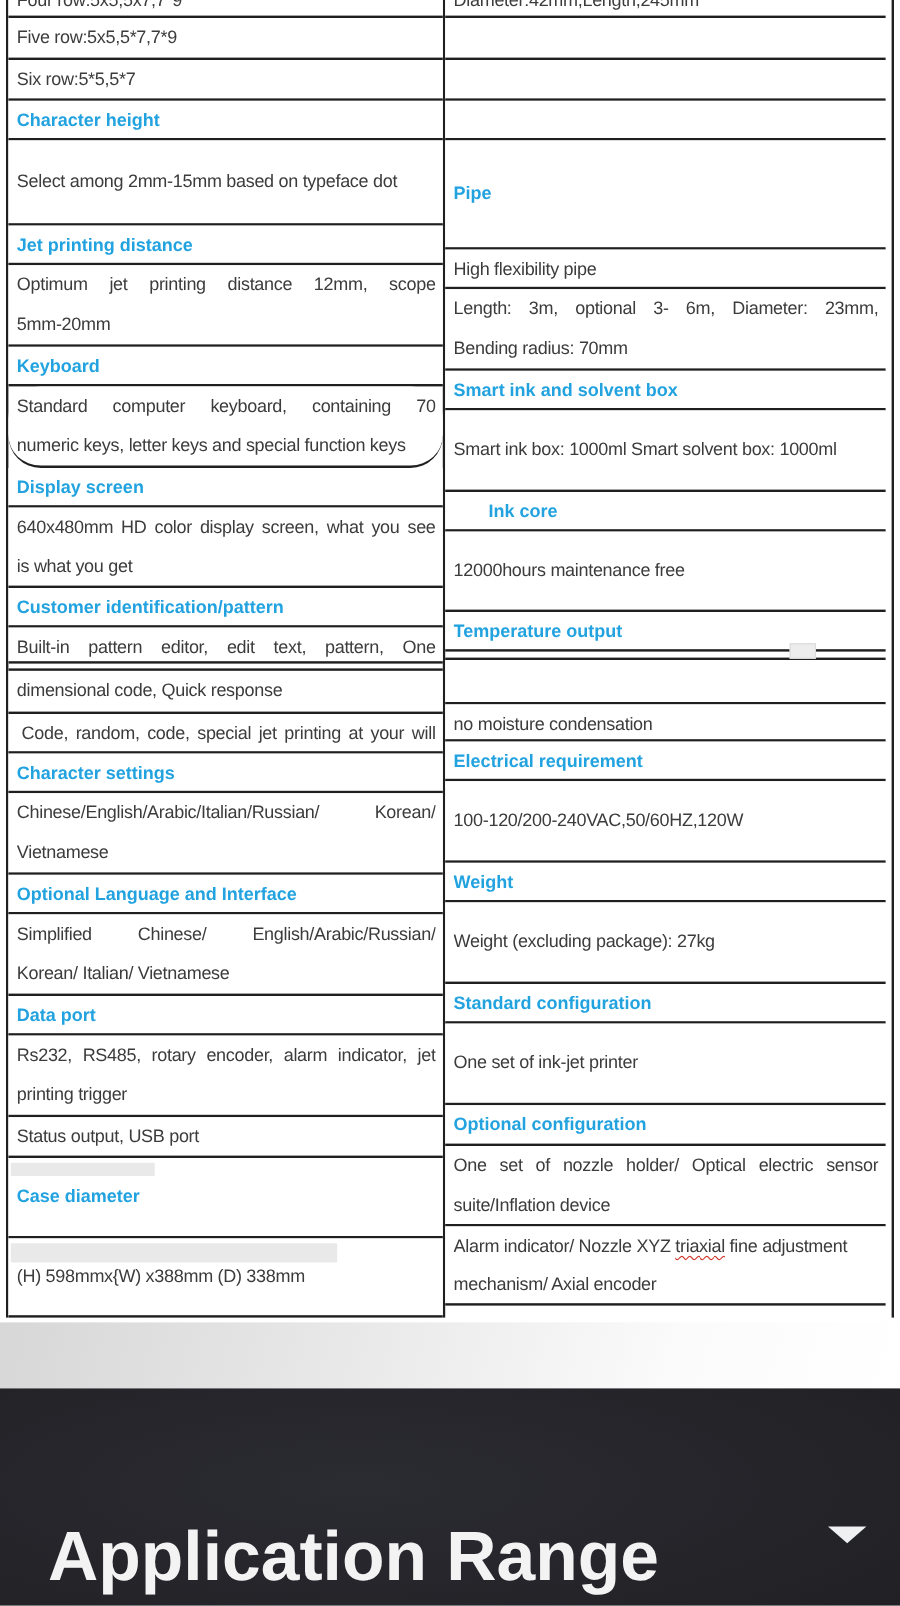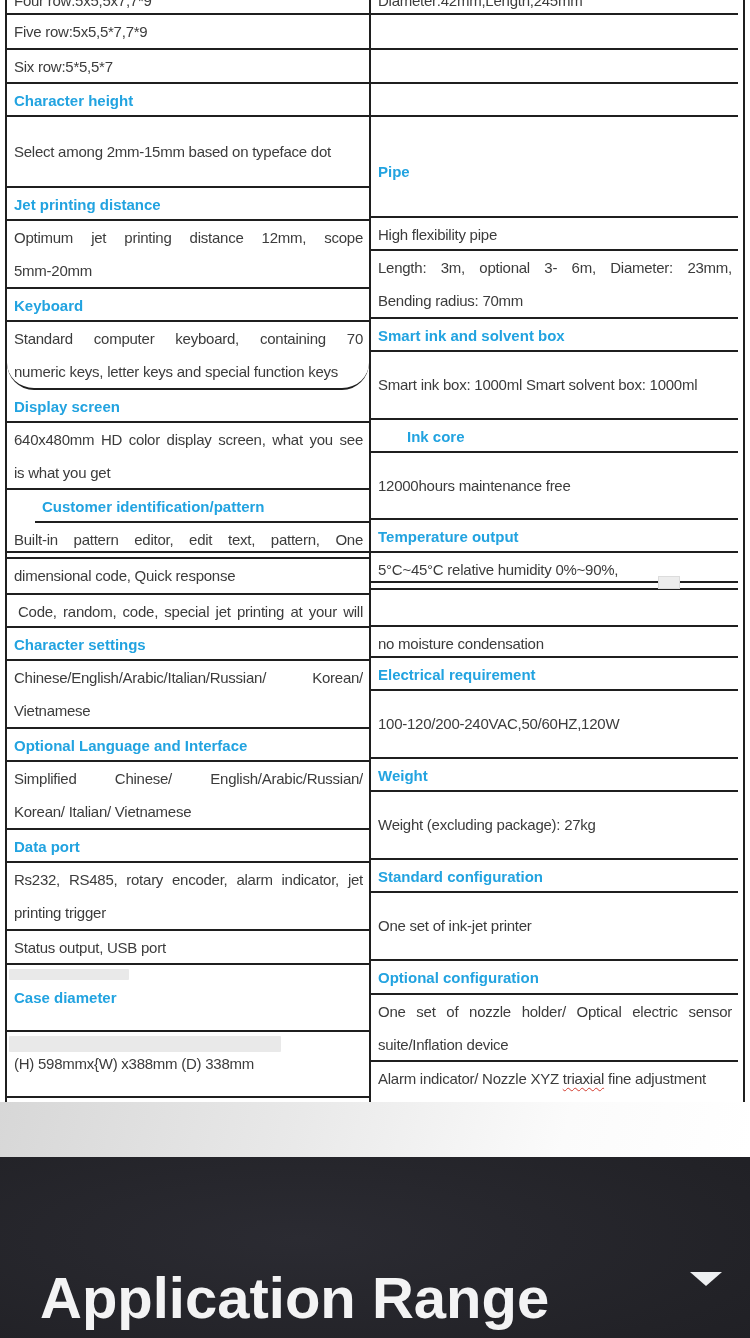--- a/index.html
+++ b/index.html
@@ -109,21 +109,21 @@
         <div class="line">Standard computer keyboard, containing 70</div>
         <div class="line">numeric keys, letter keys and special function keys</div>
       </div>
       <div class="cell header" style="height: 33px;">
         <div class="line">Display screen</div>
       </div>
       <div class="cell text justify" style="height: 67px;">
         <div class="line">640x480mm HD color display screen, what you see</div>
         <div class="line">is what you get</div>
       </div>
-      <div class="cell header" style="height: 33px; margin-left: 28px;">
+      <div class="cell header" style="height: 33px;">
         <div class="line">Customer identification/pattern</div>
       </div>
       <div class="cell text jll" style="height: 30px;">
         <div class="line">Built-in pattern editor, edit text, pattern, One</div>
       </div>
       <div class="cell text bt" style="height: 38px; margin-top: 4px;">
         <div class="line">dimensional code, Quick response</div>
       </div>
       <div class="cell text jll" style="height: 33px; padding-left: 11px;">
         <div class="line">Code, random, code, special jet printing at your will</div>
@@ -161,21 +161,21 @@
         <div class="line">(H) 598mmx{W) x388mm (D) 338mm</div>
       </div>
     </div>
   <div class="col right">
       <div class="cell cut" style="height: 15px;">
         <div class="line">Diameter:42mm,Length,245mm</div>
       </div>
       <div class="cell empty" style="height: 35px;"></div>
       <div class="cell empty" style="height: 34px;"></div>
       <div class="cell empty" style="height: 33px;"></div>
-      <div class="cell header" style="height: 91px; margin-top: 10px;">
+      <div class="cell header" style="height: 91px;">
         <div class="line">Pipe</div>
       </div>
       <div class="cell text" style="height: 33px;">
         <div class="line">High flexibility pipe</div>
       </div>
       <div class="cell text justify" style="height: 68px;">
         <div class="line">Length: 3m, optional 3- 6m, Diameter: 23mm,</div>
         <div class="line">Bending radius: 70mm</div>
       </div>
       <div class="cell header" style="height: 33px;">
@@ -185,23 +185,20 @@
         <div class="line">Smart ink box: 1000ml Smart solvent box: 1000ml</div>
       </div>
       <div class="cell header" style="height: 33px; padding-left: 36px;">
         <div class="line">Ink core</div>
       </div>
       <div class="cell text" style="height: 67px;">
         <div class="line">12000hours maintenance free</div>
       </div>
       <div class="cell header" style="height: 33px;">
         <div class="line">Temperature output</div>
-      </div>
-      <div class="cell text" style="height: 30px;">
-        <div class="line">5°C~45°C relative humidity 0%~90%,</div>
       </div>
       <div class="cell empty bt" style="height: 39px; margin-top: 5px;">
         <div class="artifact-box"></div>
       </div>
       <div class="cell text" style="height: 31px;">
         <div class="line">no moisture condensation</div>
       </div>
       <div class="cell header" style="height: 33px;">
         <div class="line">Electrical requirement</div>
       </div>

